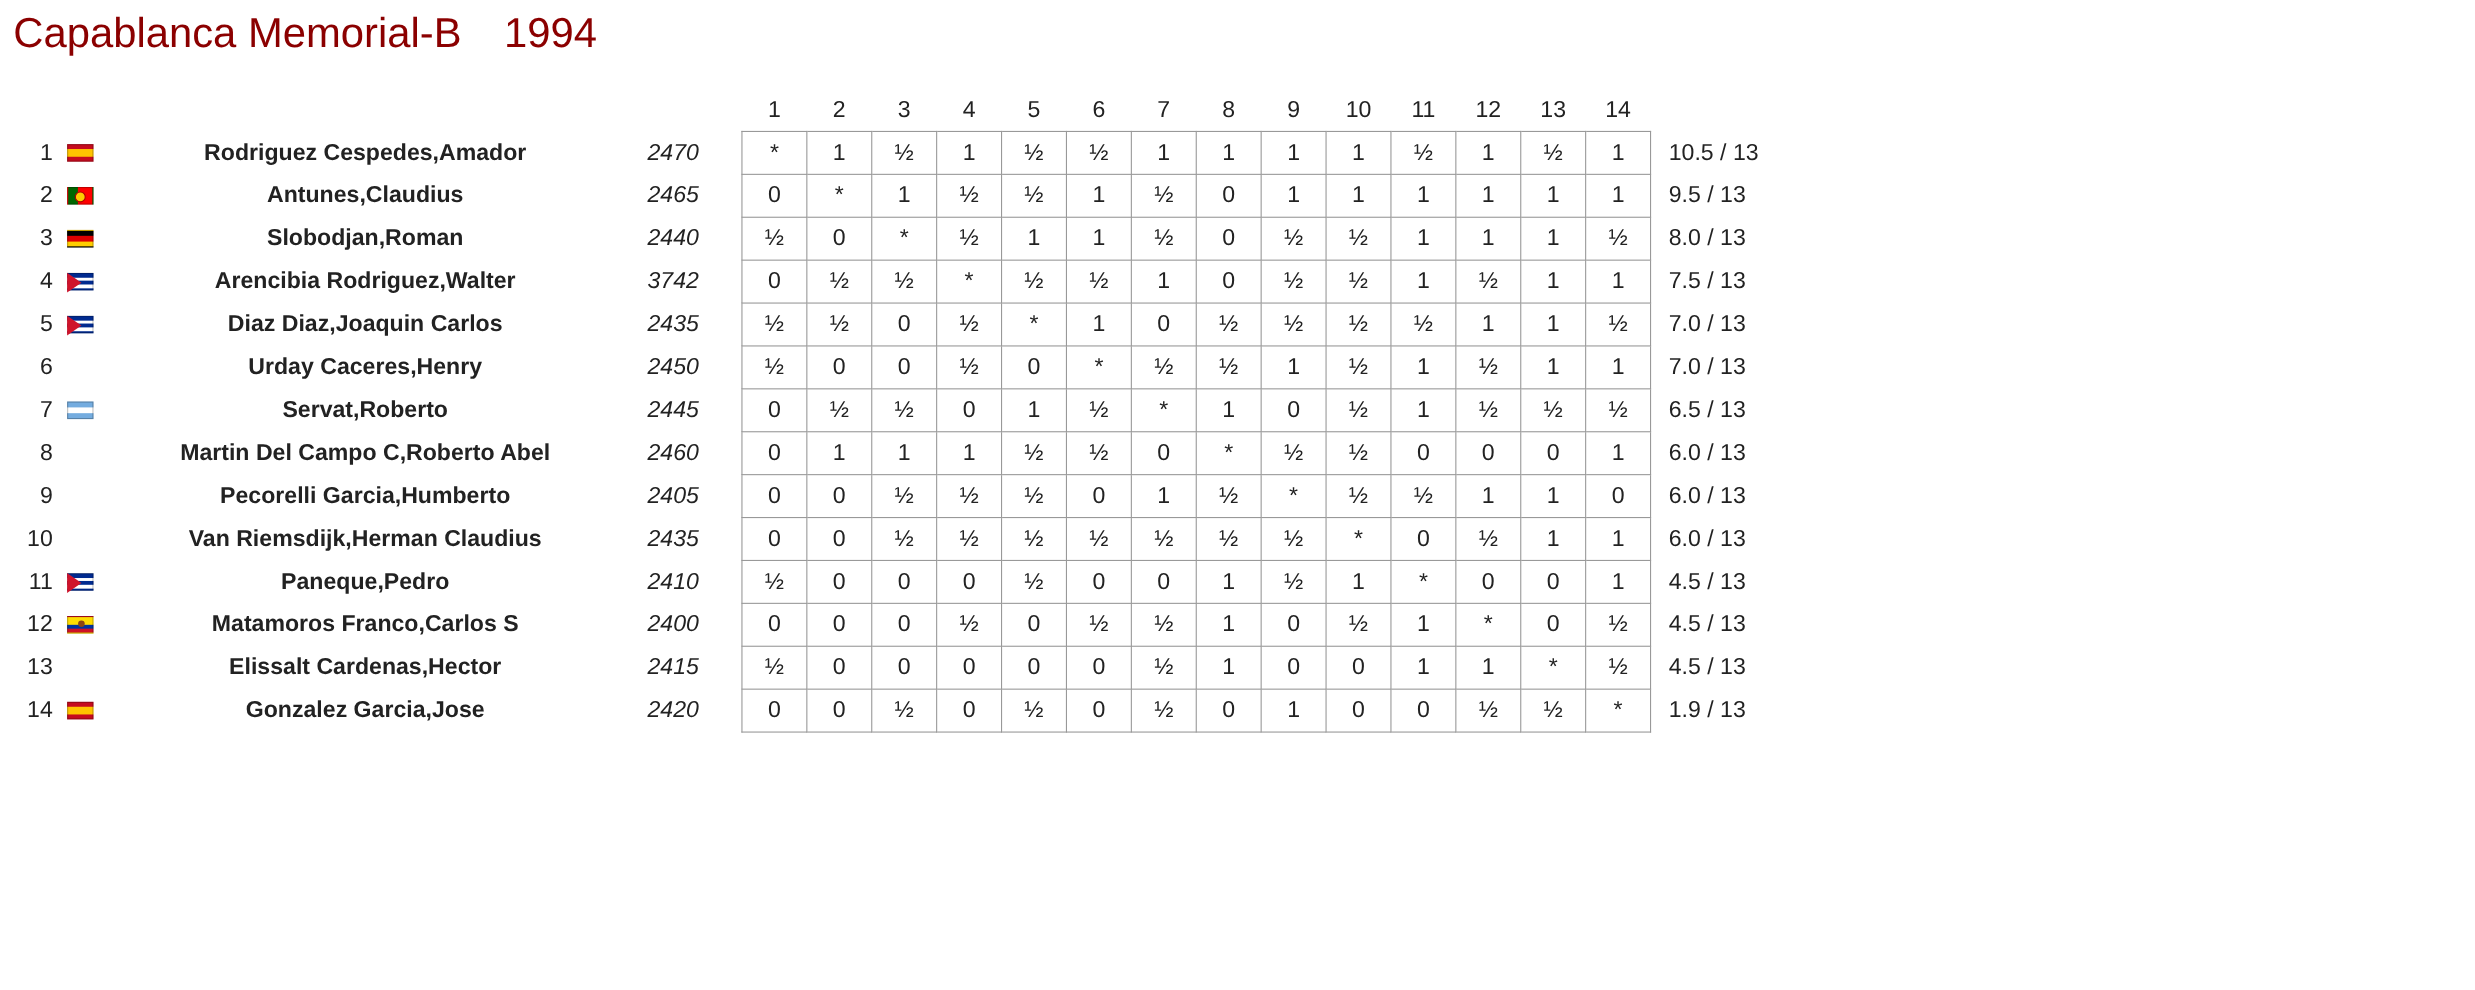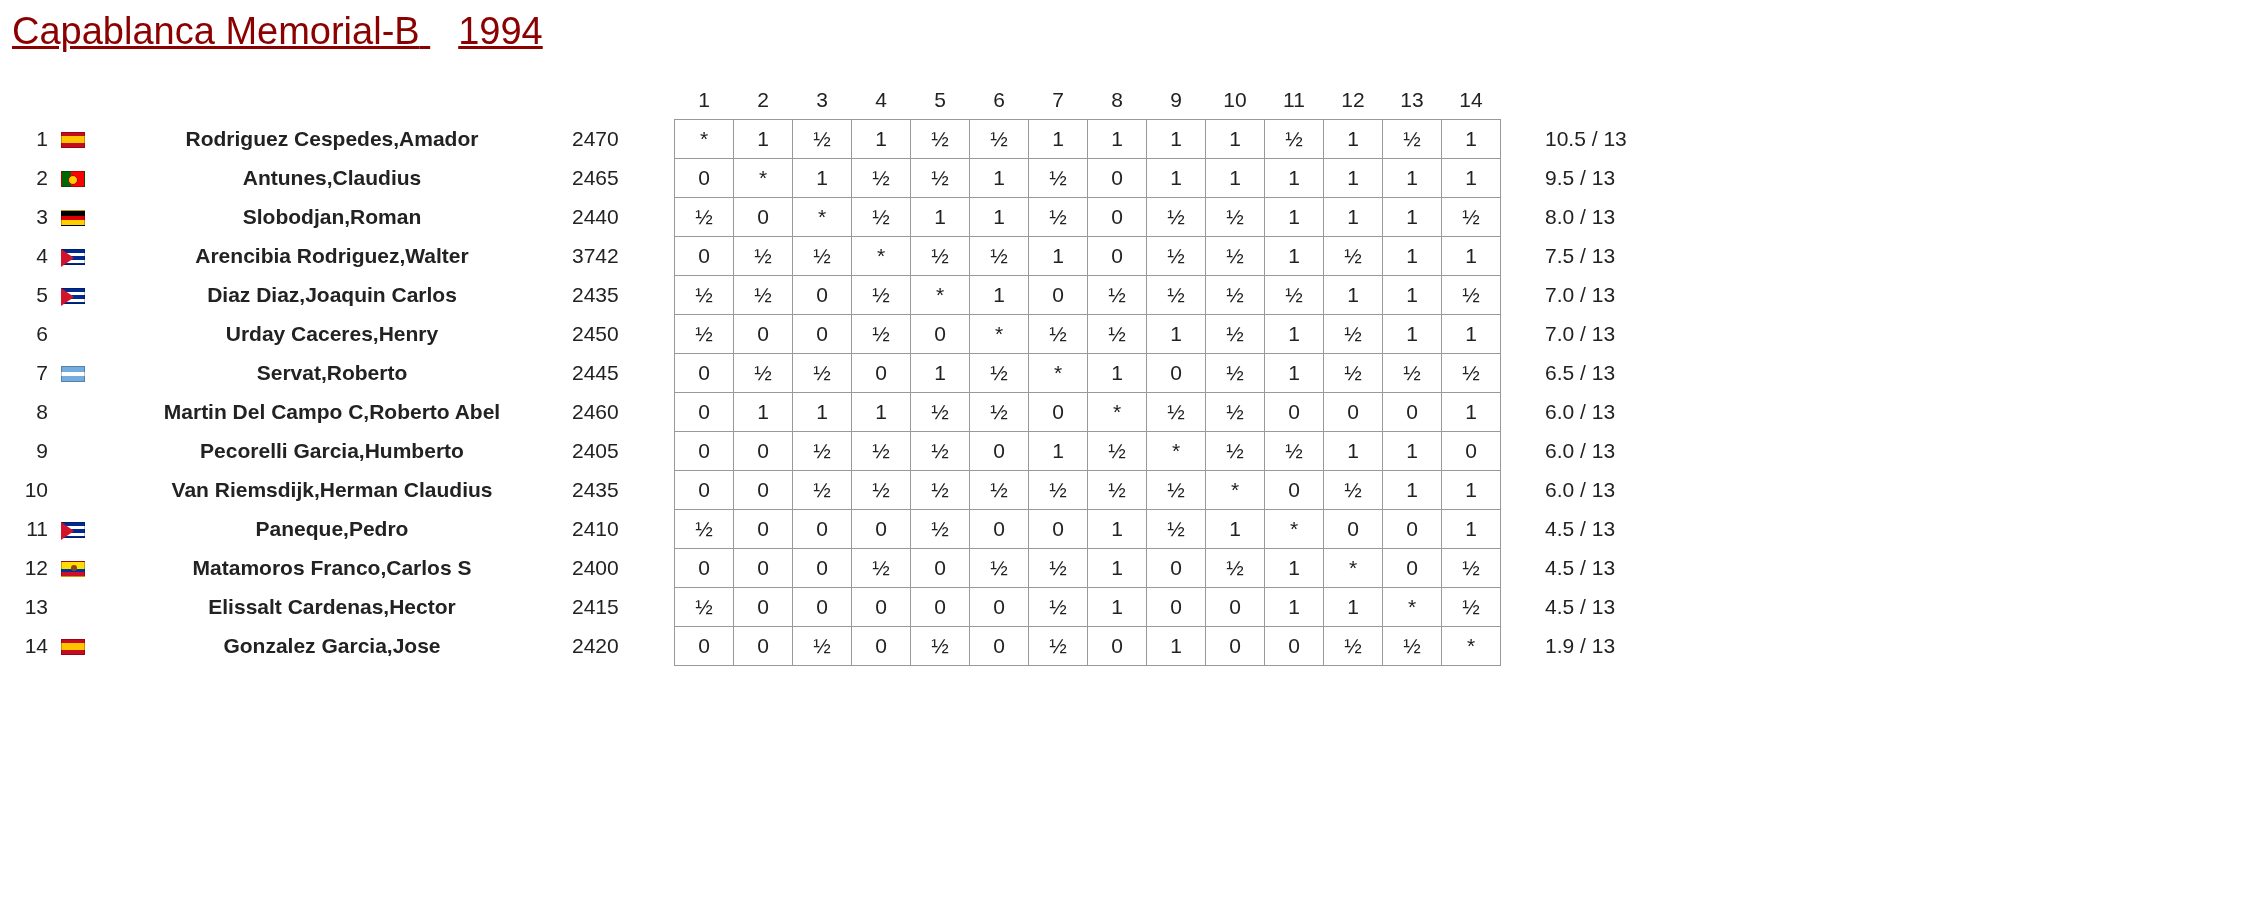--- a/index.html
+++ b/index.html
@@ -10,42 +10,41 @@
     color: #222;
     background: #fff;
     width: 2250px;
     box-sizing: border-box;
   }
   .title {
     color: #8b0000;
     font-size: 38px;
     margin: 0 0 28px 0;
     font-weight: 400;
-    text-decoration: underline;
   }
   .title .year {
     margin-left: 28px;
   }
   table {
     border-collapse: collapse;
   }
   td, th {
     padding: 0;
     font-weight: 400;
     text-align: center;
     vertical-align: middle;
     height: 38px;
     line-height: 38px;
   }
   .col-rank { width: 36px; text-align: right; padding-right: 8px; }
   .col-flag { width: 34px; }
   .col-name { width: 480px; text-align: center; font-weight: 700; padding-left: 2px; }
-  .col-rating { width: 80px; text-align: left; padding-right: 22px; }
+  .col-rating { width: 80px; text-align: center; padding-right: 22px; font-style: italic; }
   .col-result { width: 58px; }
-  .col-score { width: 140px; text-align: left; padding-left: 44px; margin-left: 48px; }
+  .col-score { width: 140px; text-align: left; padding-left: 16px; margin-left: 48px; }
   .grid-cell {
     border: 1px solid #999;
   }
   .flag {
     display: inline-block;
     width: 24px;
     height: 16px;
     vertical-align: middle;
     box-sizing: border-box;
     border: 1px solid rgba(0,0,0,.25);

